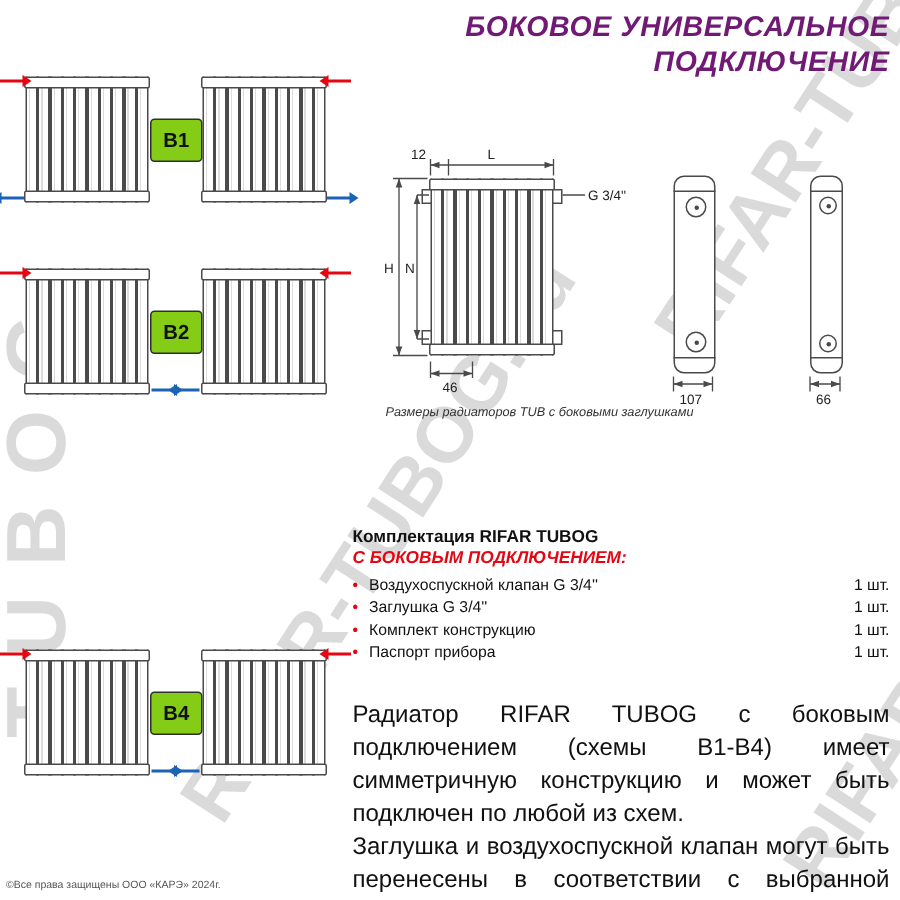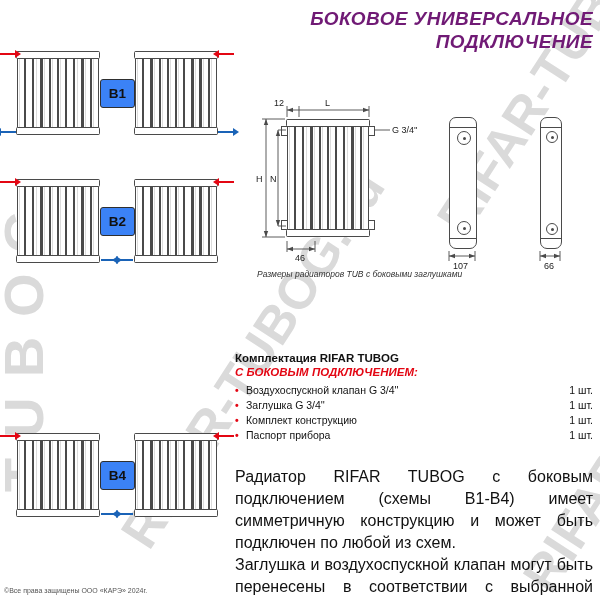--- a/index.html
+++ b/index.html
@@ -41,21 +41,21 @@
   }
   .rad::before,.rad::after{
     content:""; position:absolute; left:-1px; right:-1px; height:6px;
     background:#fff; border:1.1px solid #4a4a4a; border-radius:1.5px;
   }
   .rad::before{top:0;} .rad::after{bottom:0;}
   .scheme .rad{position:absolute; top:3px;}
   .rad-l{left:15px;} .rad-r{left:133px;}
   .scheme-box{
     position:absolute; left:98px; top:31px; width:33px; height:27px;
-    border:1.6px solid #2f2f2f; border-radius:3px; background:#3b82f6;
+    border:1.6px solid #2f2f2f; border-radius:3px; background:#84cc16;
     display:flex; align-items:center; justify-content:center;
     font-weight:bold; font-size:13.5px; color:#111;
   }
   .arrow{position:absolute; width:16px; height:2px;}
   .arrow::after{
     content:""; position:absolute; top:-3px; width:0; height:0;
     border-top:4px solid transparent; border-bottom:4px solid transparent;
   }
   .dir-right::after{right:-5px; border-left:6px solid currentColor;}
   .dir-left::after{left:-5px; border-right:6px solid currentColor;}

